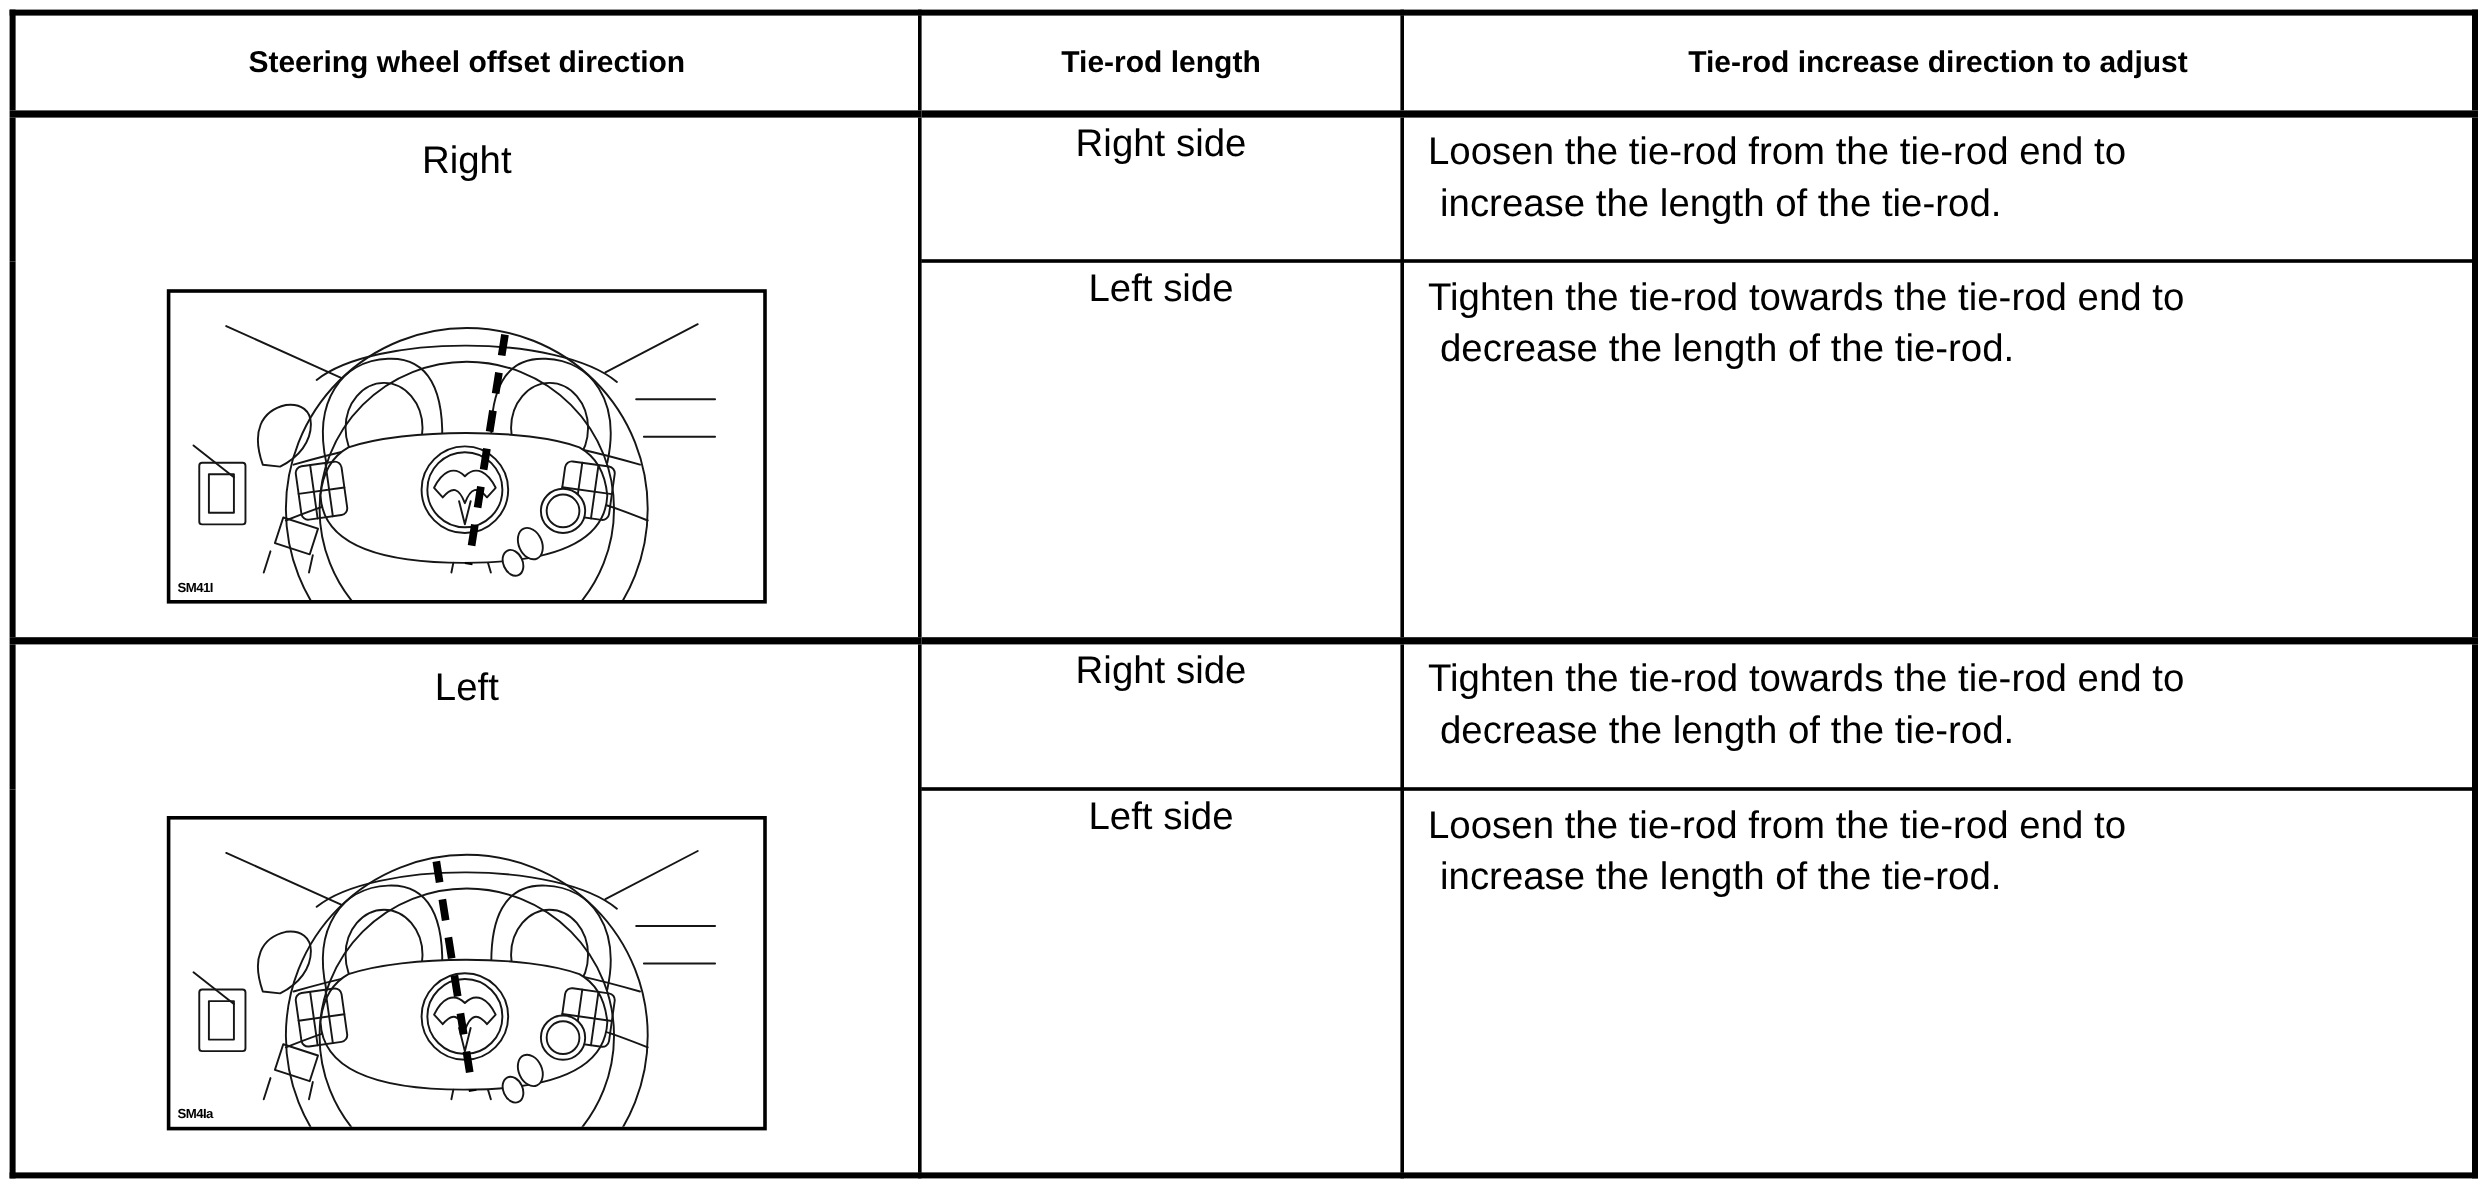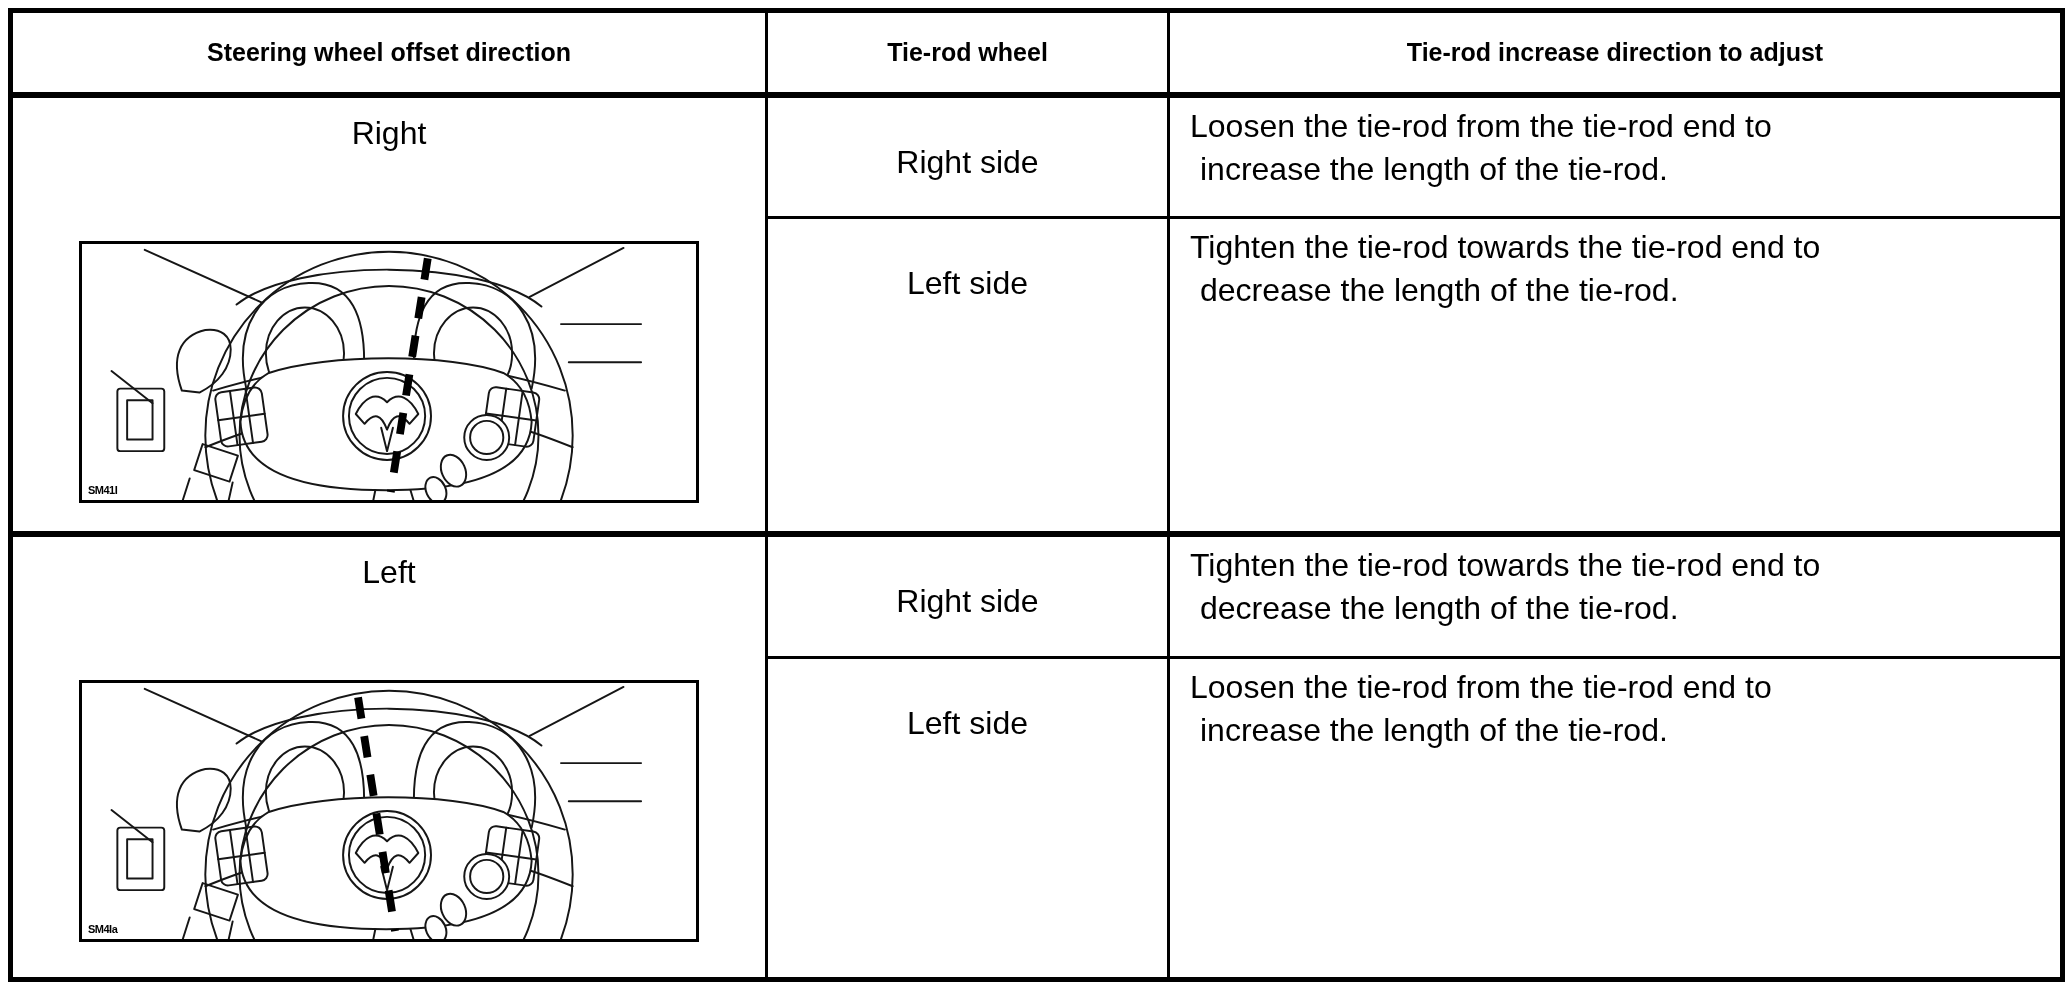--- a/index.html
+++ b/index.html
@@ -27,35 +27,35 @@
   tr.row-1a td { height:123px; }
   tr.row-1b td { height:316px; }
   tr.row-2a td { height:124px; }
   tr.row-2b td { height:322px; }
   tr.main-sep td { border-top-width:6px; }
 
   td.dir-cell { text-align:center; }
   .dir-label { padding-top:14px; line-height:43px; }
 
   .diagram {
-    width:620px; height:262px;
+    width:500px; height:262px;
     border:3px solid #000;
     margin:86px auto 0 auto;
     position:relative;
     background:#fff;
   }
   .diagram svg.wheel-inst { position:absolute; left:0; top:0; width:100%; height:100%; display:block; }
   .figcode {
     position:absolute; left:6px; bottom:4px;
     font-size:11px; font-weight:bold; letter-spacing:-0.5px;
     line-height:11px;
   }
 
   td.side-cell { text-align:center; }
-  .side-label { padding-top:14px; line-height:43px;margin-top:29px; }
+  .side-label { line-height:43px; }
 
   td.instr-cell { padding:7px 14px 4px 20px; line-height:43px; }
   .instr-line { white-space:nowrap; }
   .instr-line.l2 { padding-left:10px; }
 
   .defs-holder { position:absolute; width:0; height:0; overflow:hidden; }
 </style>
 </head>
 <body>
 
@@ -128,21 +128,21 @@
 
 <table class="adjust-table">
   <colgroup>
     <col style="width:756px">
     <col style="width:402px">
     <col style="width:894px">
   </colgroup>
   <thead>
     <tr>
       <th>Steering wheel offset direction</th>
-      <th>Tie-rod wheel</th>
+      <th>Tie-rod length</th>
       <th>Tie-rod increase direction to adjust</th>
     </tr>
   </thead>
   <tbody>
 
     <tr class="row-1a">
       <td class="dir-cell" rowspan="2">
         <div class="dir-label">Right</div>
         <div class="diagram">
           <svg class="wheel-inst" viewBox="0 0 616 262">

